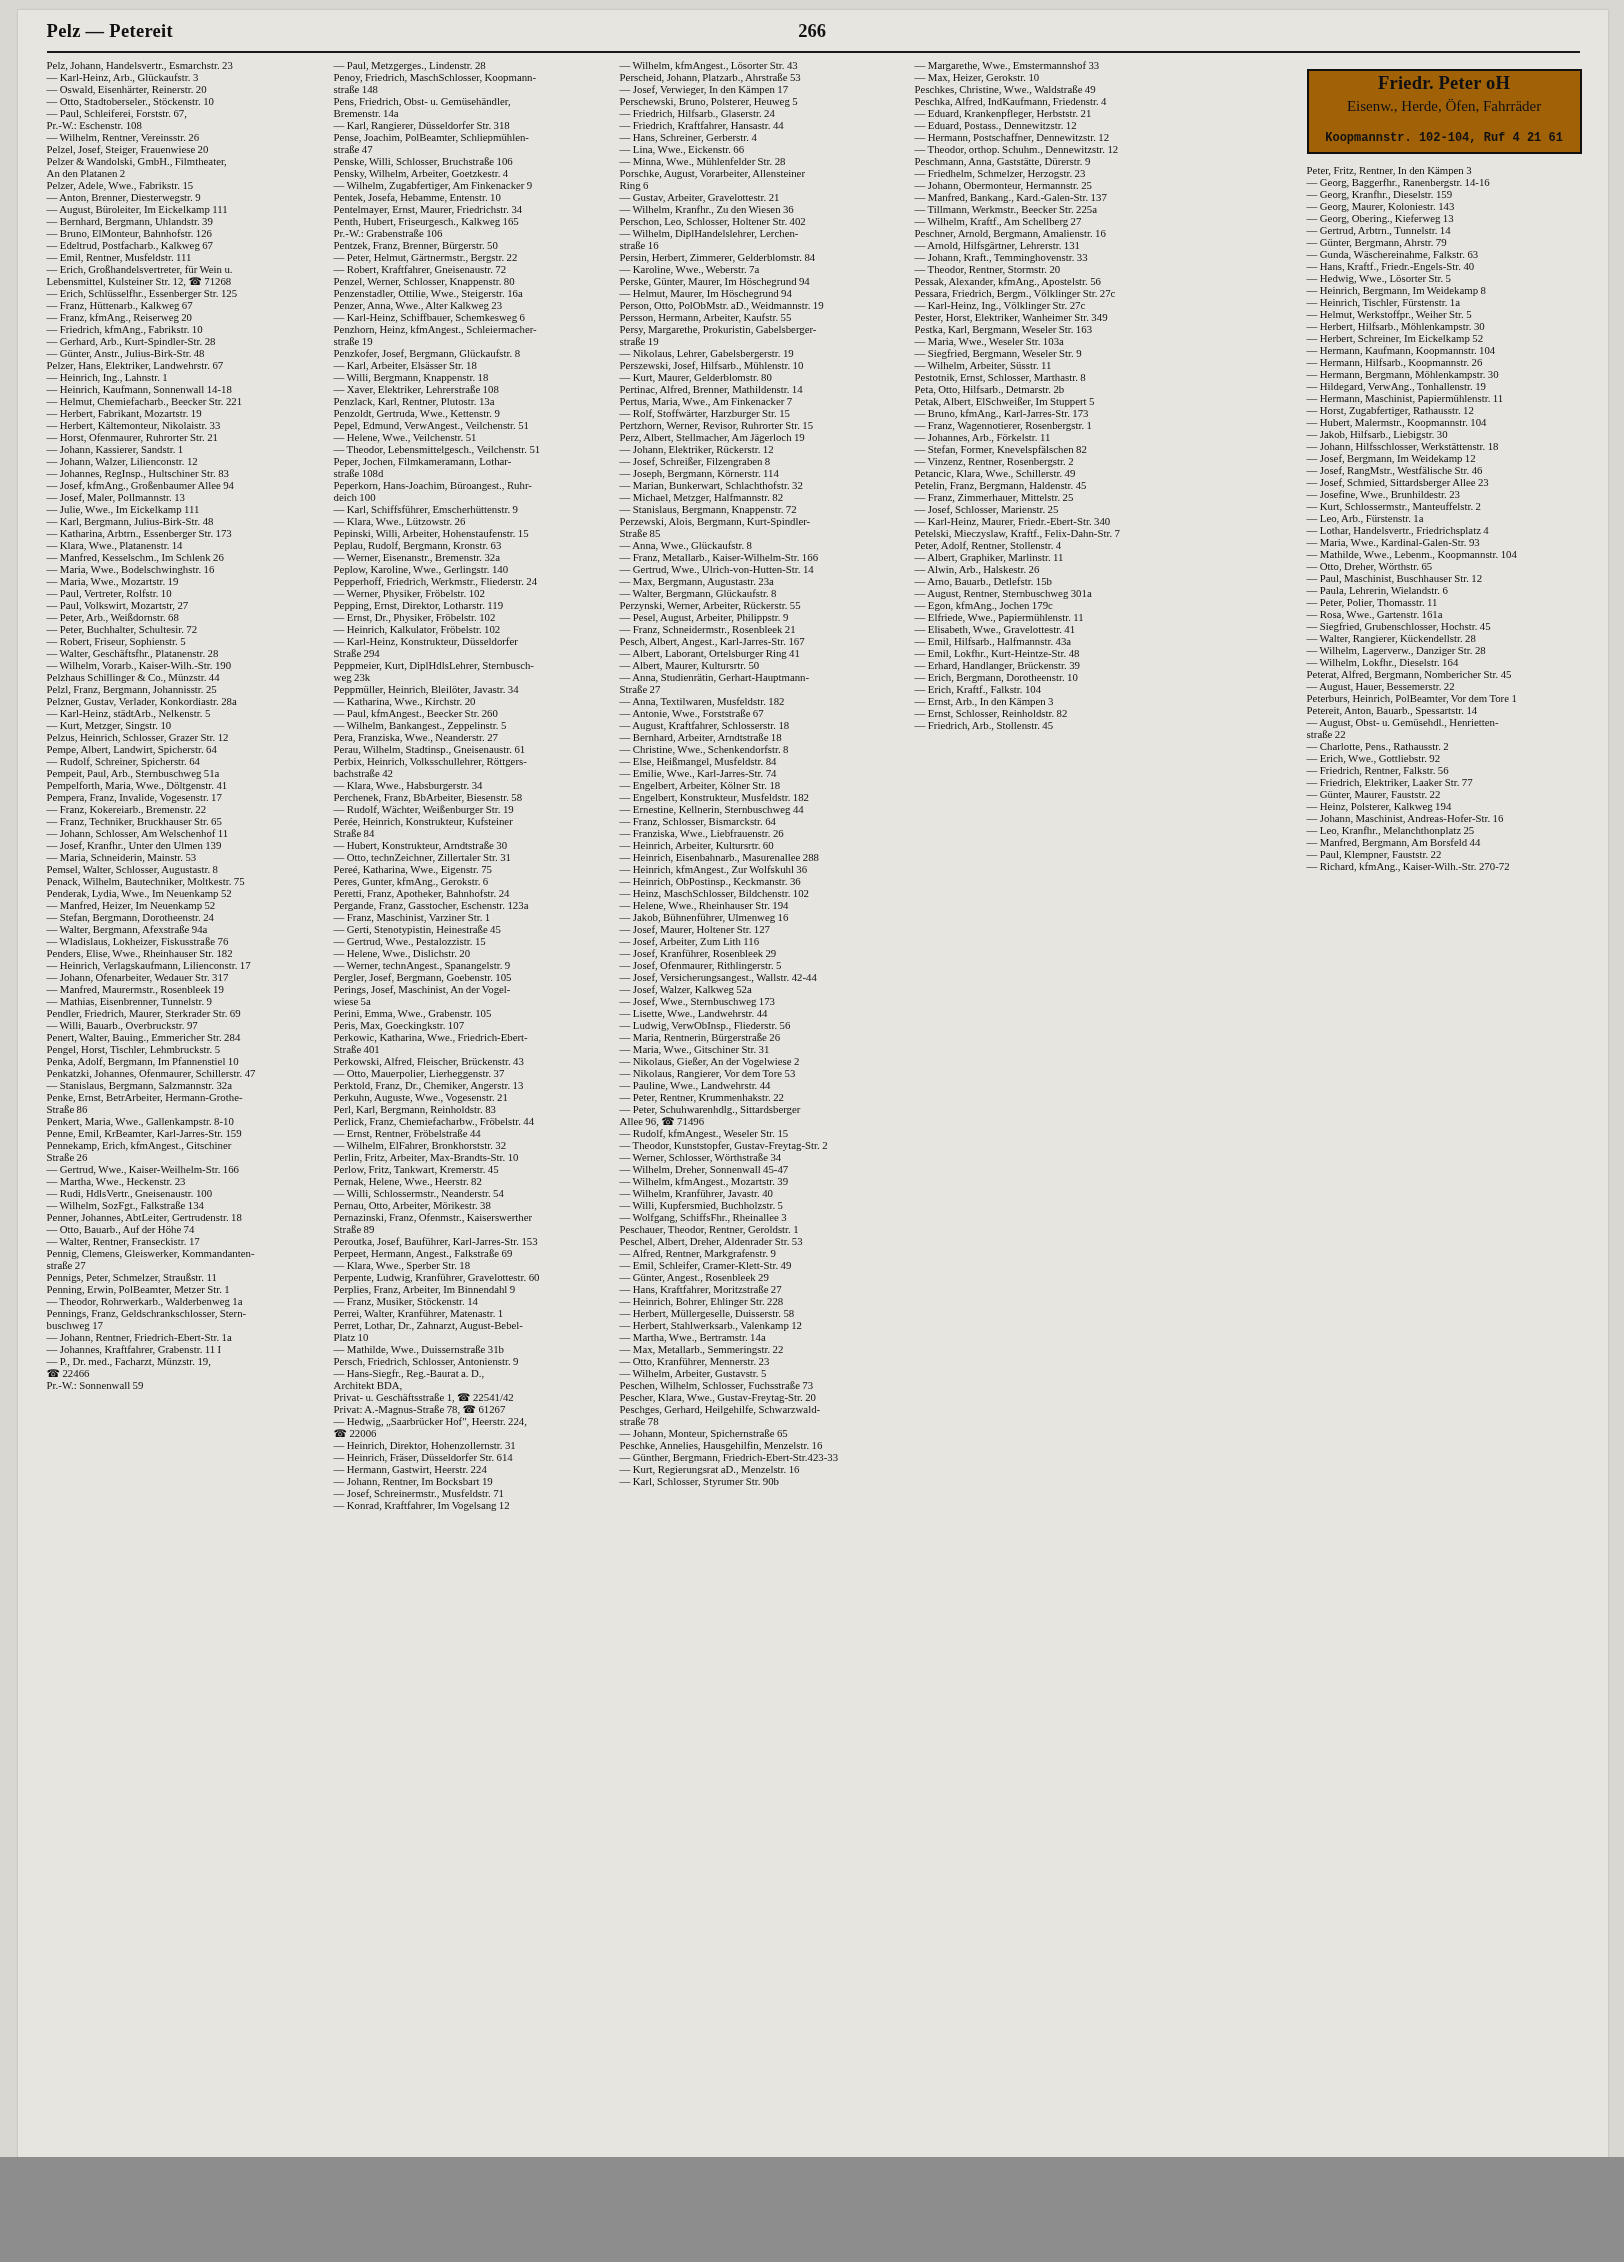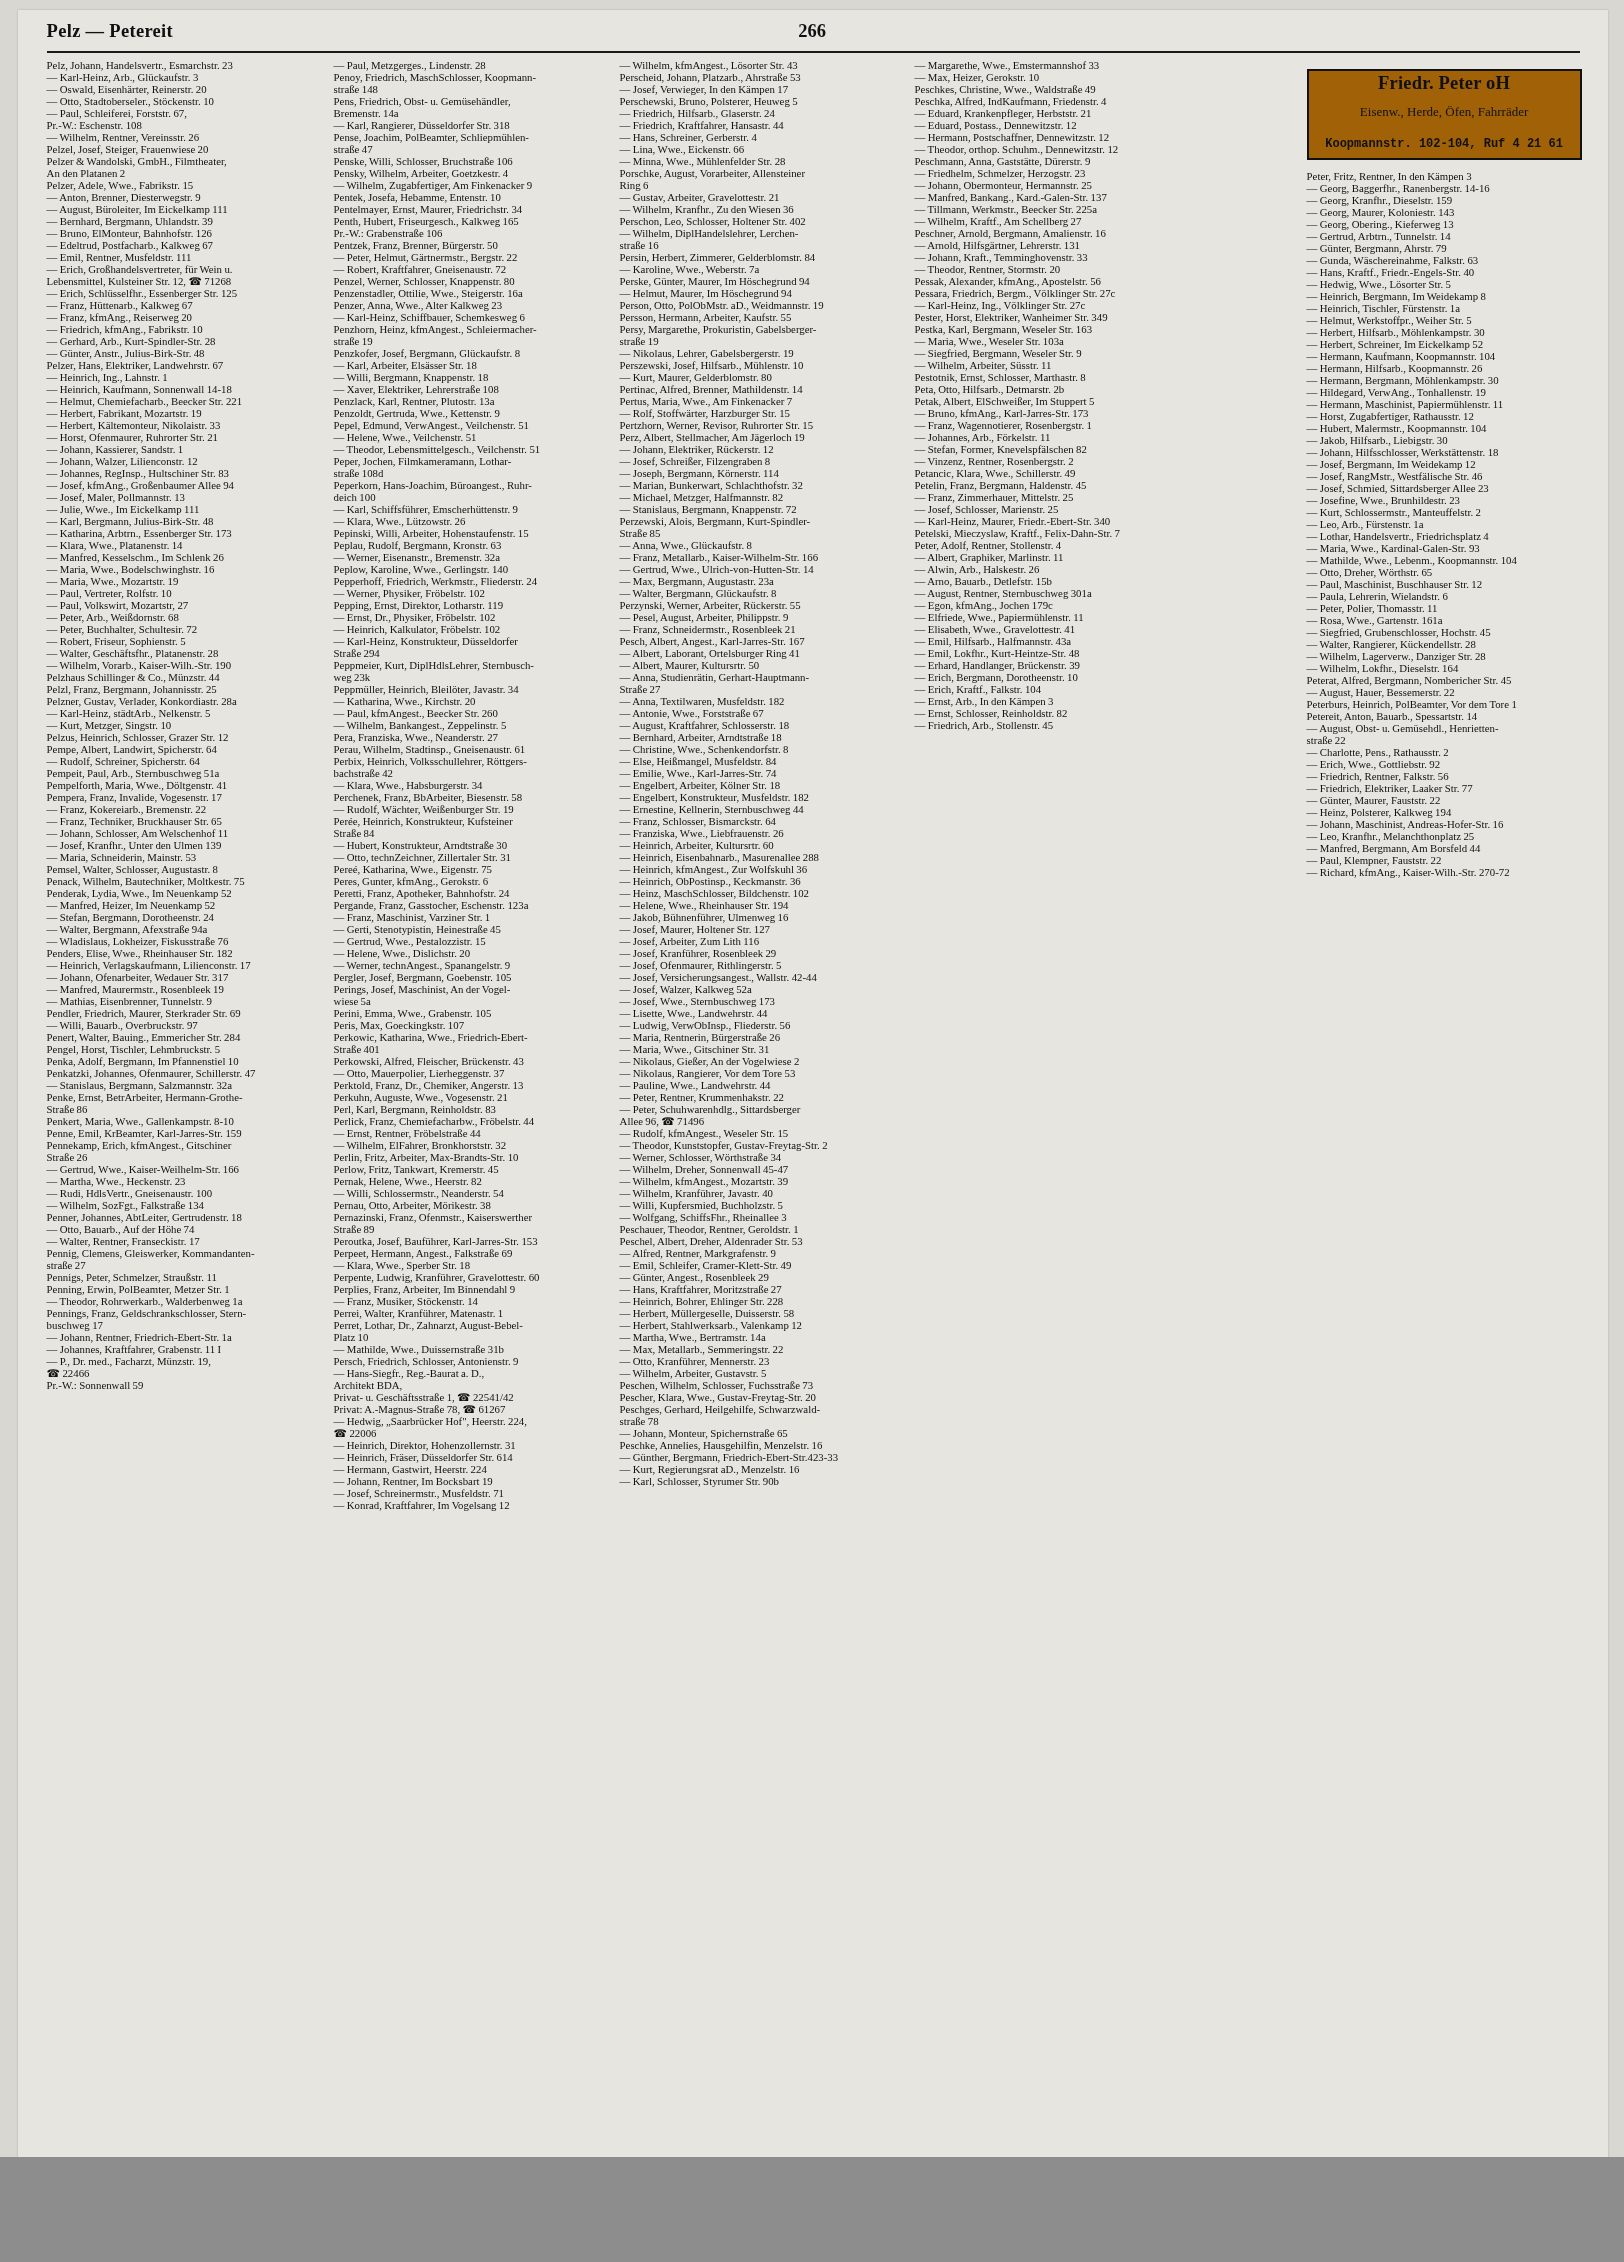--- a/index.html
+++ b/index.html
@@ -150,22 +150,22 @@
     text-align: center;
   }
   .ad2 .a2t {
     font-family: "Liberation Serif", serif;
     font-weight: bold;
     font-size: 18.5px;
     letter-spacing: 0.2px;
   }
   .ad2 .a2s {
     font-family: "Liberation Serif", serif;
-    font-size: 13px;
-    margin-top: 17px;
+    font-size: 15px;
+    margin-top: 11px;
   }
   .ad2 .a2a {
     font-family: Liberation Mono, monospace;
     font-weight: bold;
     font-size: 12px;
     margin-top: 20px;
   }
 </style>
 </head>
 <body>

